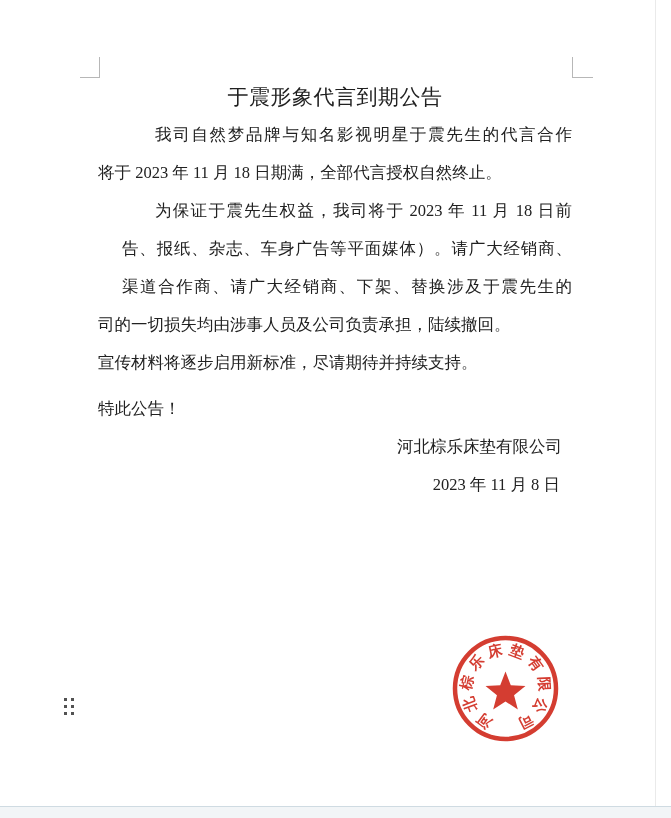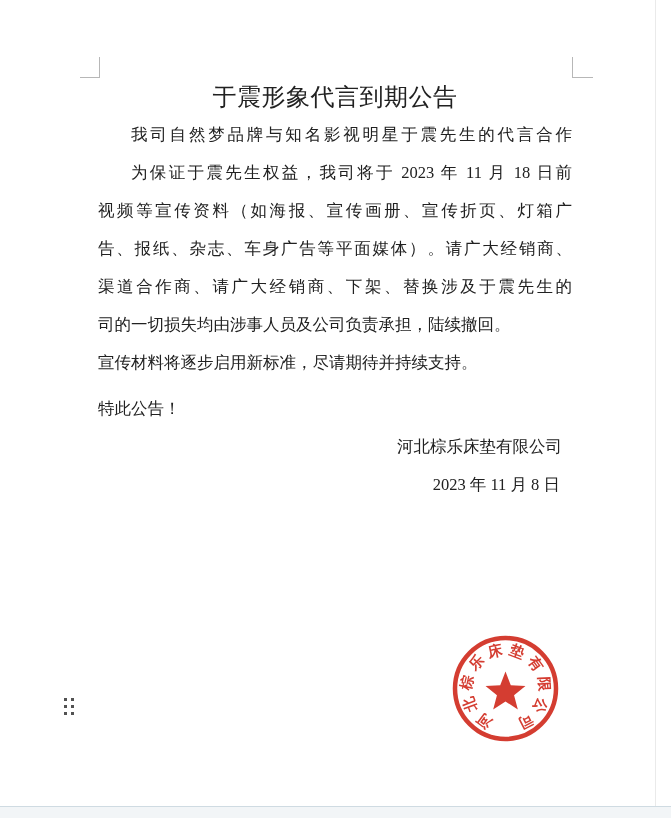--- a/index.html
+++ b/index.html
@@ -29,24 +29,24 @@
     grid-gap:4.5px;cursor:move;
   }
   .dot{width:2.5px;height:2.5px;background:#525252;}
   
   .content{
     position:absolute;left:98px;top:78px;width:474px;
     color:#212121;font-size:16.5px;line-height:38px;
   }
   .line{height:38px;white-space:nowrap;}
   .wrapok{white-space:normal;}
-  .jst{text-align:justify;text-align-last:justify;white-space:normal;}
+  .jst{text-align:justify;text-align-last:justify;white-space:normal;margin-left:24px;}
   .indent{text-indent:33px;}
   .doc-title{
-    height:38px;text-align:center;font-size:24px;
+    height:38px;text-align:center;font-size:21px;
     letter-spacing:.5px;white-space:nowrap;
   }
   .spacer{height:8px;}
   .sig{text-align:right;padding-right:10px;}
   .date-line{text-align:right;padding-right:12px;}
   
   .seal{
     position:absolute;left:448px;top:631px;width:115px;height:115px;
     mix-blend-mode:multiply;opacity:.95;pointer-events:none;
   }
@@ -59,22 +59,22 @@
 <body>
 
 <div class="mark mark-tl-v"></div>
 <div class="mark mark-tl-h"></div>
 <div class="mark mark-tr-v"></div>
 <div class="mark mark-tr-h"></div>
 
 <div class="content">
   <div class="doc-title">于震形象代言到期公告</div>
   <div class="line jst indent">我司自然梦品牌与知名影视明星于震先生的代言合作</div>
+  <div class="line">将于 2023 年 11 月 18 日期满，全部代言授权自然终止。</div>
   <div class="line jst indent">为保证于震先生权益，我司将于 2023 年 11 月 18 日前</div>
-  <div class="line jst">视频等宣传资料（如海报、宣传画册、宣传折页、灯箱广</div>
   <div class="line jst">告、报纸、杂志、车身广告等平面媒体）。请广大经销商、</div>
   <div class="line jst">渠道合作商、请广大经销商、下架、替换涉及于震先生的</div>
   <div class="line">司的一切损失均由涉事人员及公司负责承担，陆续撤回。</div>
   <div class="line">宣传材料将逐步启用新标准，尽请期待并持续支持。</div>
   <div class="spacer"></div>
   <div class="line">特此公告！</div>
   <div class="line sig">河北棕乐床垫有限公司</div>
   <div class="line date-line">2023 年 11 月 8 日</div>
 </div>
 

